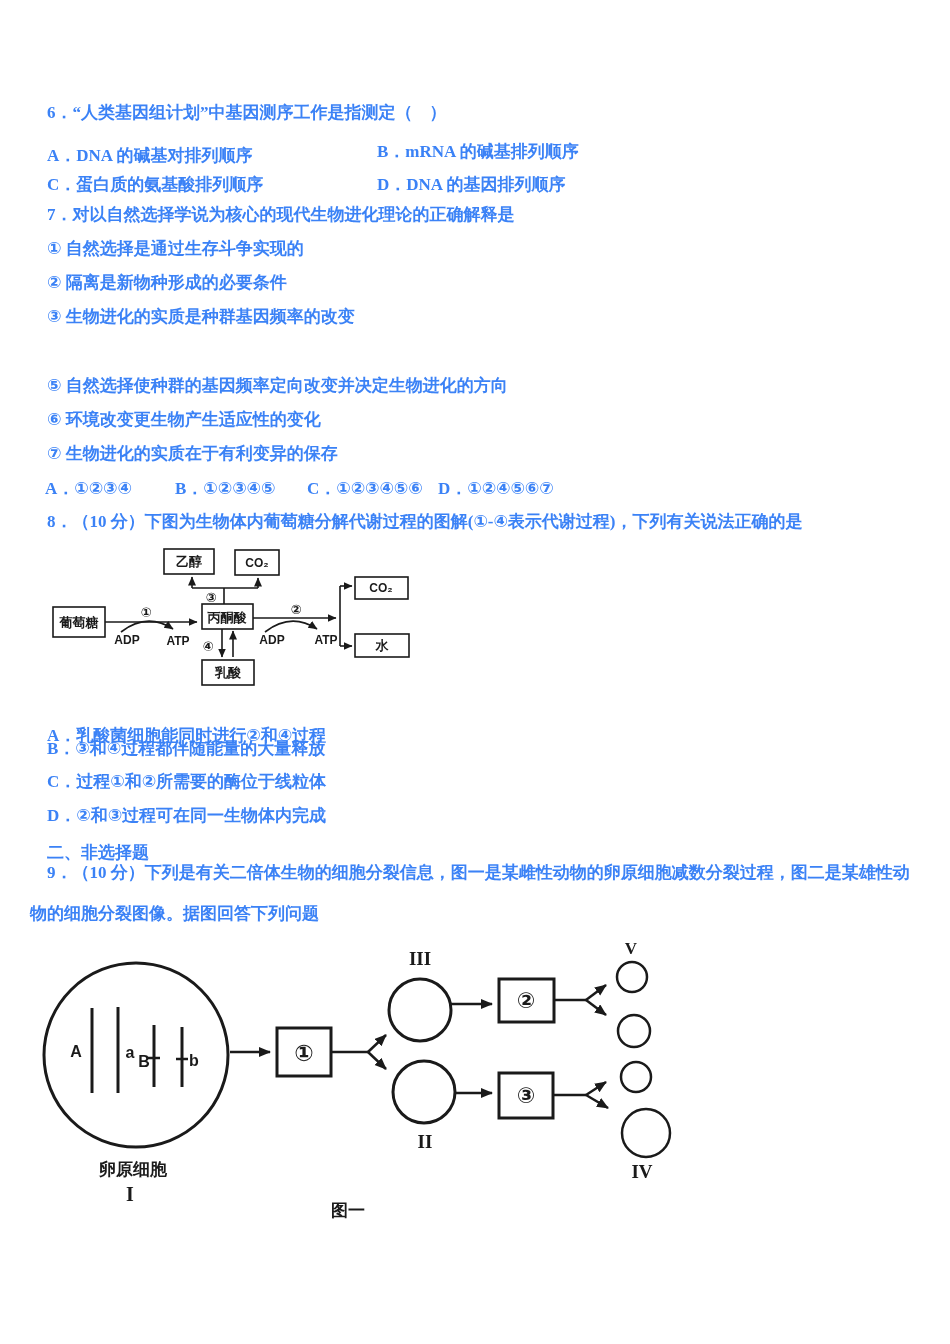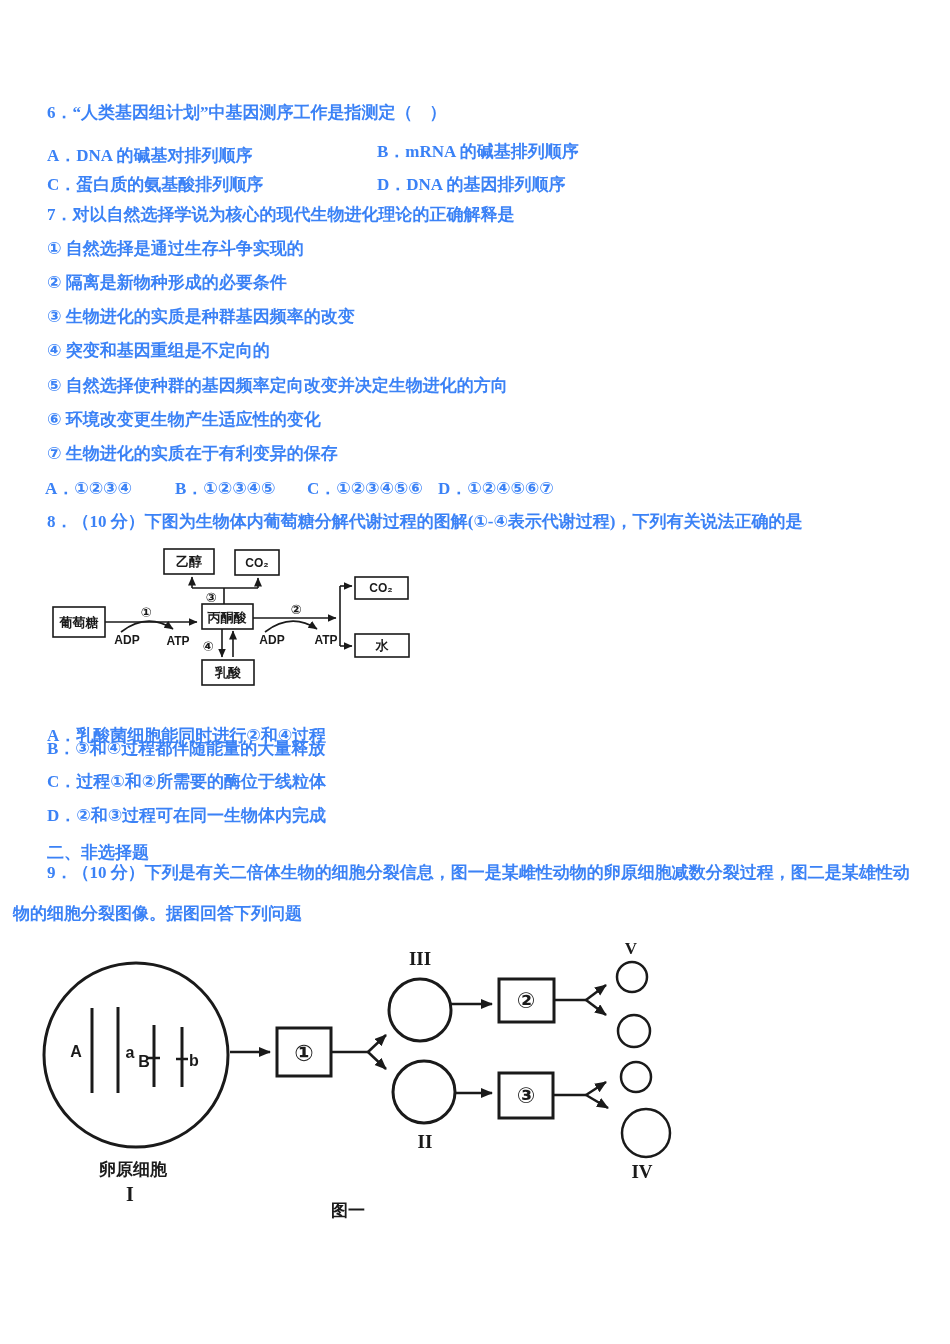--- a/index.html
+++ b/index.html
@@ -23,21 +23,20 @@
   <div class="line" style="top:101px;left:47px">6．“人类基因组计划”中基因测序工作是指测定（　）</div>
   <div class="line" style="top:144px;left:47px">A．DNA 的碱基对排列顺序</div>
   <div class="line" style="top:140px;left:377px">B．mRNA 的碱基排列顺序</div>
   <div class="line" style="top:173px;left:47px">C．蛋白质的氨基酸排列顺序</div>
   <div class="line" style="top:173px;left:377px">D．DNA 的基因排列顺序</div>
 
   <div class="line" style="top:203px;left:47px">7．对以自然选择学说为核心的现代生物进化理论的正确解释是</div>
   <div class="line" style="top:237px;left:47px">① 自然选择是通过生存斗争实现的</div>
   <div class="line" style="top:271px;left:47px">② 隔离是新物种形成的必要条件</div>
   <div class="line" style="top:305px;left:47px">③ 生物进化的实质是种群基因频率的改变</div>
-  <div class="line" style="top:339px;left:47px">④ 突变和基因重组是不定向的</div>
   <div class="line" style="top:374px;left:47px">⑤ 自然选择使种群的基因频率定向改变并决定生物进化的方向</div>
   <div class="line" style="top:408px;left:47px">⑥ 环境改变更生物产生适应性的变化</div>
   <div class="line" style="top:442px;left:47px">⑦ 生物进化的实质在于有利变异的保存</div>
   <div class="line" style="top:477px;left:45px">A．①②③④</div>
   <div class="line" style="top:477px;left:175px">B．①②③④⑤</div>
   <div class="line" style="top:477px;left:307px">C．①②③④⑤⑥</div>
   <div class="line" style="top:477px;left:438px">D．①②④⑤⑥⑦</div>
 
   <div class="line" style="top:510px;left:47px">8．（10 分）下图为生物体内葡萄糖分解代谢过程的图解(①-④表示代谢过程)，下列有关说法正确的是</div>
 
@@ -89,21 +88,21 @@
     <text class="svg-num" font-size="13" text-anchor="middle" x="163" y="106">④</text>
   </svg>
 
   <div class="line" style="top:724px;left:47px">A．乳酸菌细胞能同时进行②和④过程</div>
   <div class="line" style="top:737px;left:47px">B．③和④过程都伴随能量的大量释放</div>
   <div class="line" style="top:770px;left:47px">C．过程①和②所需要的酶位于线粒体</div>
   <div class="line" style="top:804px;left:47px">D．②和③过程可在同一生物体内完成</div>
 
   <div class="line" style="top:841px;left:47px">二、非选择题</div>
   <div class="line" style="top:861px;left:47px">9．（10 分）下列是有关二倍体生物的细胞分裂信息，图一是某雌性动物的卵原细胞减数分裂过程，图二是某雄性动</div>
-  <div class="line" style="top:902px;left:13px">物的细胞分裂图像。据图回答下列问题</div>
+  <div class="line" style="top:902px;left:30px">物的细胞分裂图像。据图回答下列问题</div>
 
   <svg style="left:30px;top:935px" width="680" height="300" viewBox="0 0 680 300">
     <defs>
       <marker id="ah2" markerUnits="userSpaceOnUse" markerWidth="13" markerHeight="11" refX="11" refY="5" orient="auto">
         <path d="M0,0 L12,5 L0,10 Z" fill="#1a1a1a"></path>
       </marker>
     </defs>
     <g stroke="#1a1a1a" fill="none">
       <circle cx="106" cy="120" r="92" stroke-width="3"></circle>
       <line x1="62" y1="73" x2="62" y2="158" stroke-width="3"></line>

